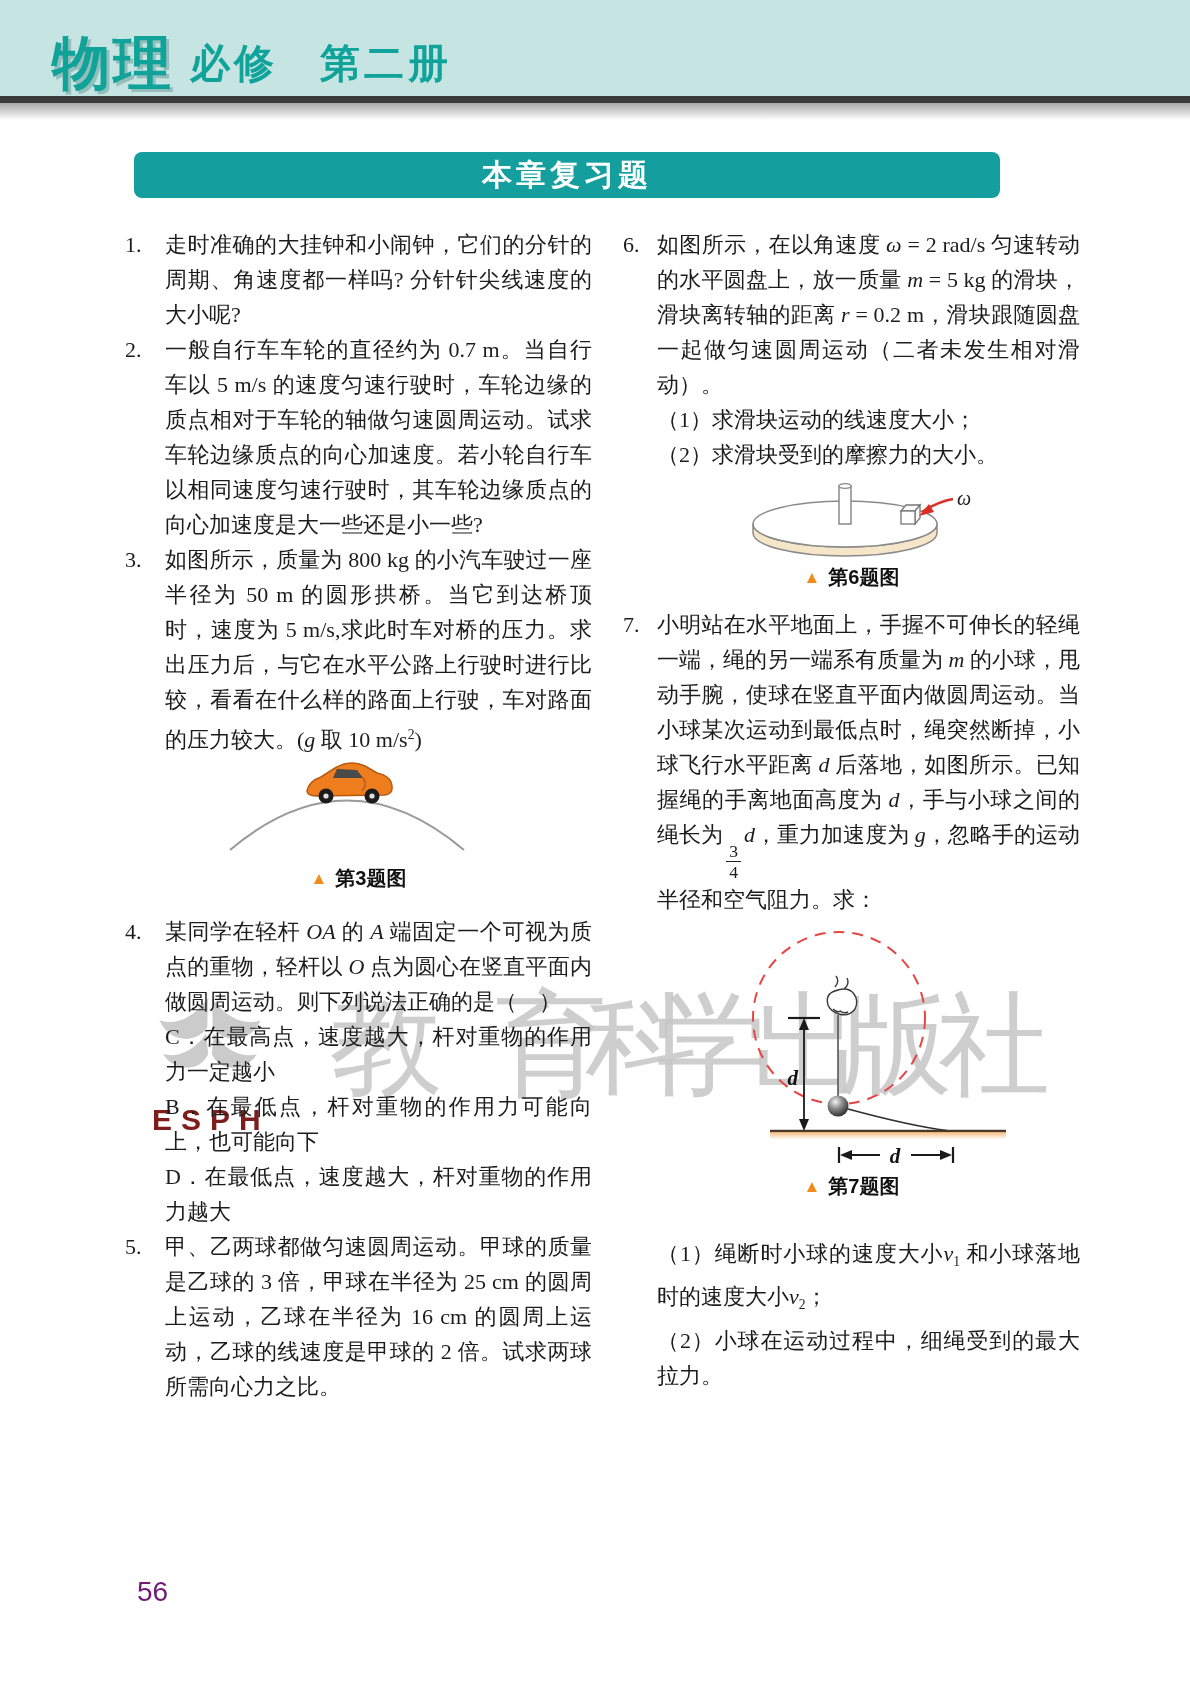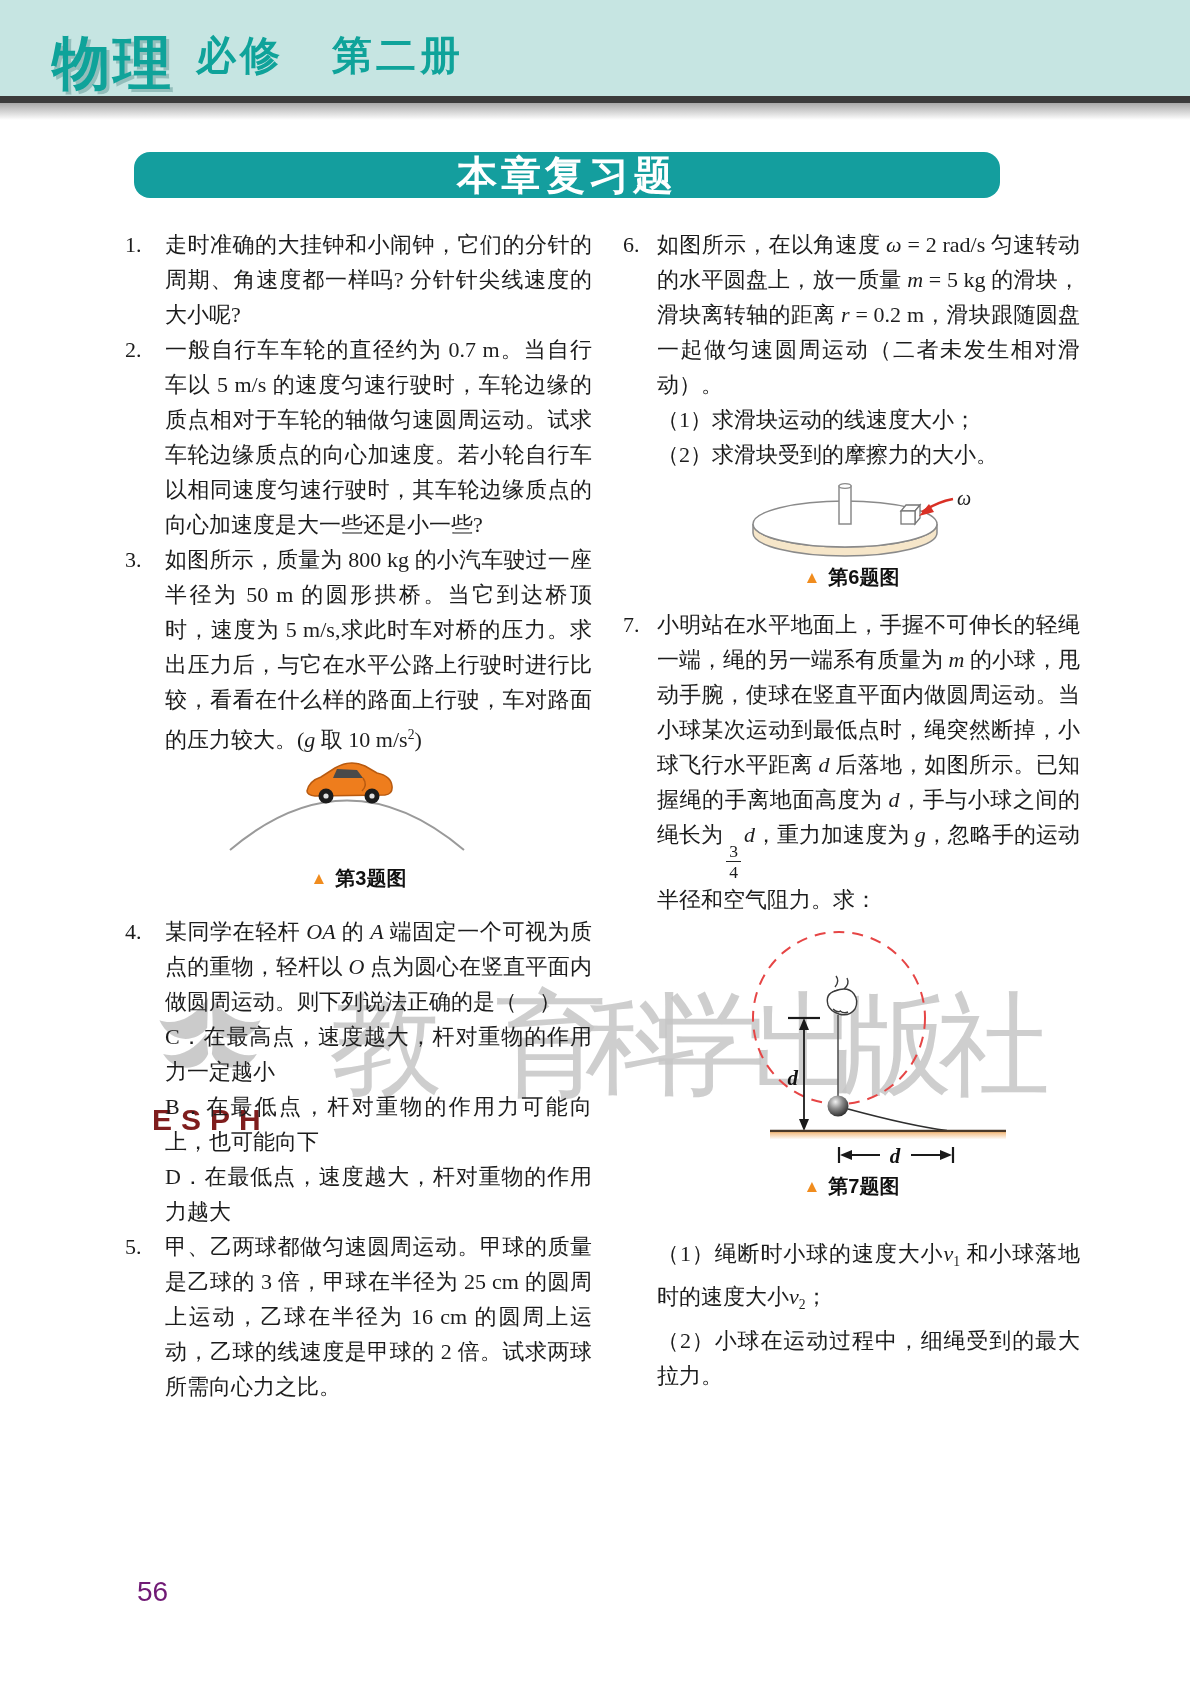--- a/index.html
+++ b/index.html
@@ -1,31 +1,31 @@
 <!DOCTYPE html>
 <html><head>
 <meta charset="utf-8">
 <style>
   html,body{margin:0;padding:0;background:#e8e8e8;}
   .page{position:relative;width:1190px;height:1683px;background:#ffffff;overflow:hidden;
         font-family:"Liberation Serif","DejaVu Serif",serif;color:#1c1c1c;margin:0 auto;}
   
   .header{position:absolute;top:0;left:0;width:100%;height:96px;background:#c6e5e2;z-index:2;}
-  .header-inner{position:absolute;left:52px;bottom:4px;display:flex;align-items:flex-start;
-        font-family:"Liberation Sans","DejaVu Sans",sans-serif;color:#0fa39a;font-weight:bold;gap:6px;}
+  .header-inner{position:absolute;left:52px;bottom:4px;display:flex;align-items:center;
+        font-family:"Liberation Sans","DejaVu Sans",sans-serif;color:#0fa39a;font-weight:bold;}
   .brand{font-size:58px;line-height:1;letter-spacing:3px;text-shadow:3px 3px 0 rgba(15,90,85,.28);}
   .edition{font-size:40px;line-height:1.05;margin-left:16px;letter-spacing:4px;}
   .volume{font-size:40px;line-height:1.05;margin-left:42px;letter-spacing:4px;}
   .rule{position:absolute;top:96px;left:0;width:100%;height:7px;background:#3b3b3b;z-index:2;}
   .rule-shadow{position:absolute;top:103px;left:0;width:100%;height:17px;
         background:linear-gradient(#a8a8a8,#ffffff);z-index:2;}
   
   .banner{position:absolute;left:134px;top:152px;width:866px;height:46px;background:#149e9e;
-        border-radius:16px;display:flex;align-items:center;justify-content:center;color:#fff;
-        font-family:"Liberation Sans","DejaVu Sans",sans-serif;font-size:40px;font-weight:bold;
+        border-radius:8px;display:flex;align-items:center;justify-content:center;color:#fff;
+        font-family:"Liberation Sans","DejaVu Sans",sans-serif;font-size:30px;font-weight:bold;
         letter-spacing:4px;z-index:2;}
   
   .watermark{position:absolute;top:975px;left:0;width:1190px;height:185px;z-index:0;pointer-events:none;}
   .wm-char{position:absolute;top:14px;font-size:112px;line-height:1;color:#c6c6c6;opacity:.85;
         font-family:"Liberation Serif",serif;}
   .wm-logo{position:absolute;left:150px;top:6px;}
   .wm-esph{position:absolute;left:152px;top:128px;font-family:"Liberation Sans",sans-serif;
         font-weight:bold;font-size:30px;letter-spacing:9px;color:#7f1d1d;}
   
   .col{position:absolute;top:227px;z-index:1;}

